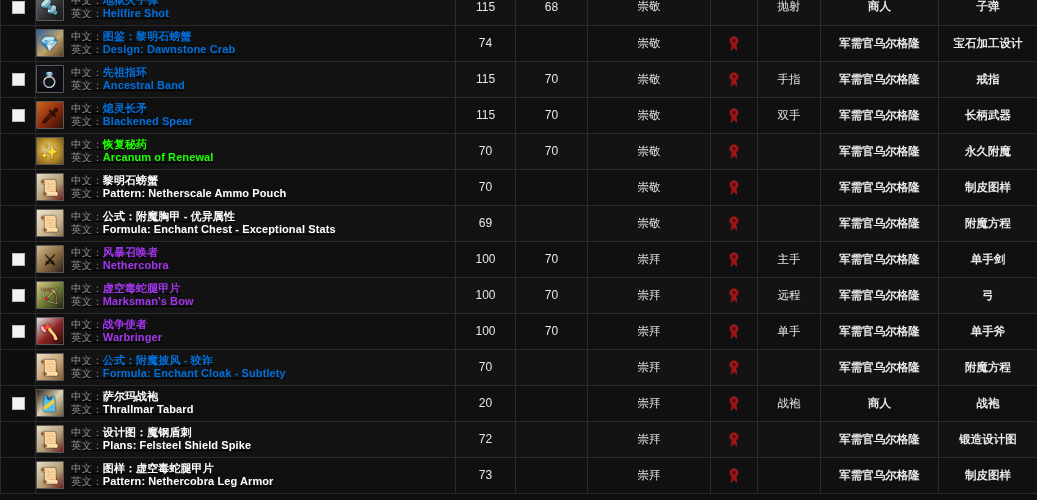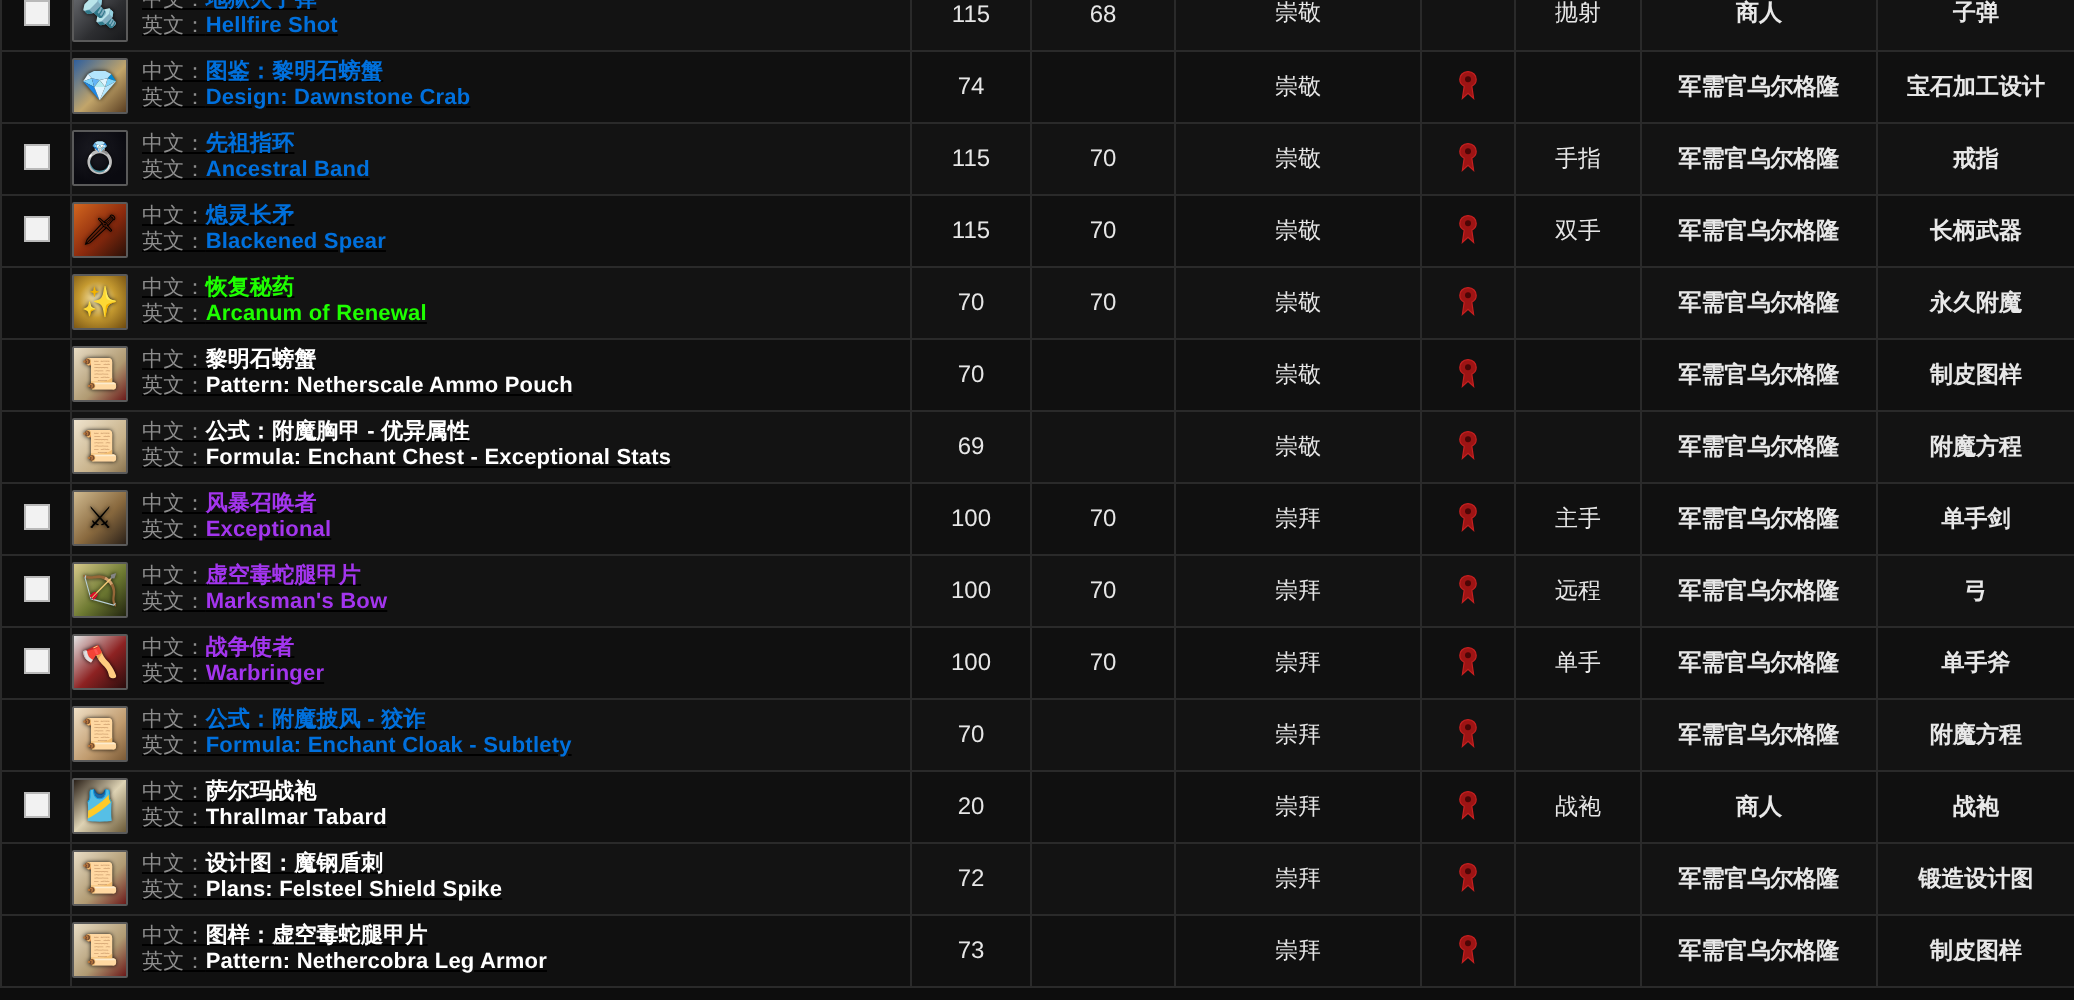--- a/index.html
+++ b/index.html
@@ -324,21 +324,21 @@
         </tr>
         <tr>
           <td class="check-cell"><span class="checkbox"></span></td>
           <td class="item-cell">
             <div class="item-wrap">
               <div class="icon-box" style="background: linear-gradient(135deg, rgb(207, 185, 143), rgb(138, 106, 63) 55%, rgb(43, 33, 25));">
                 <span class="glyph">⚔</span>
               </div>
               <div class="names">
                 <div class="name-row"><span class="lbl">中文：</span><span class="nm" style="color: rgb(163, 53, 238);">风暴召唤者</span></div>
-                <div class="name-row"><span class="lbl">英文：</span><span class="nm" style="color: rgb(163, 53, 238);">Exceptional</span></div>
+                <div class="name-row"><span class="lbl">英文：</span><span class="nm" style="color: rgb(163, 53, 238);">Nethercobra</span></div>
               </div>
             </div>
           </td>
           <td class="num">100</td>
           <td class="num">70</td>
           <td class="ctr cjk">崇拜</td>
           <td class="fac"><span class="horde-emblem"><svg width="14" height="15" viewBox="0 0 14 15">
                 <g fill="#9d1414" stroke="#c62020" stroke-width="0.6">
                   <path d="M7 0.8 C4.4 0.8 2.9 2.7 2.9 4.8 C2.9 6.4 3.9 7.5 5.1 8.1 L4.2 14.2 L7 11.6 L9.8 14.2 L8.9 8.1 C10.1 7.5 11.1 6.4 11.1 4.8 C11.1 2.7 9.6 0.8 7 0.8 Z"></path>
                 </g>

